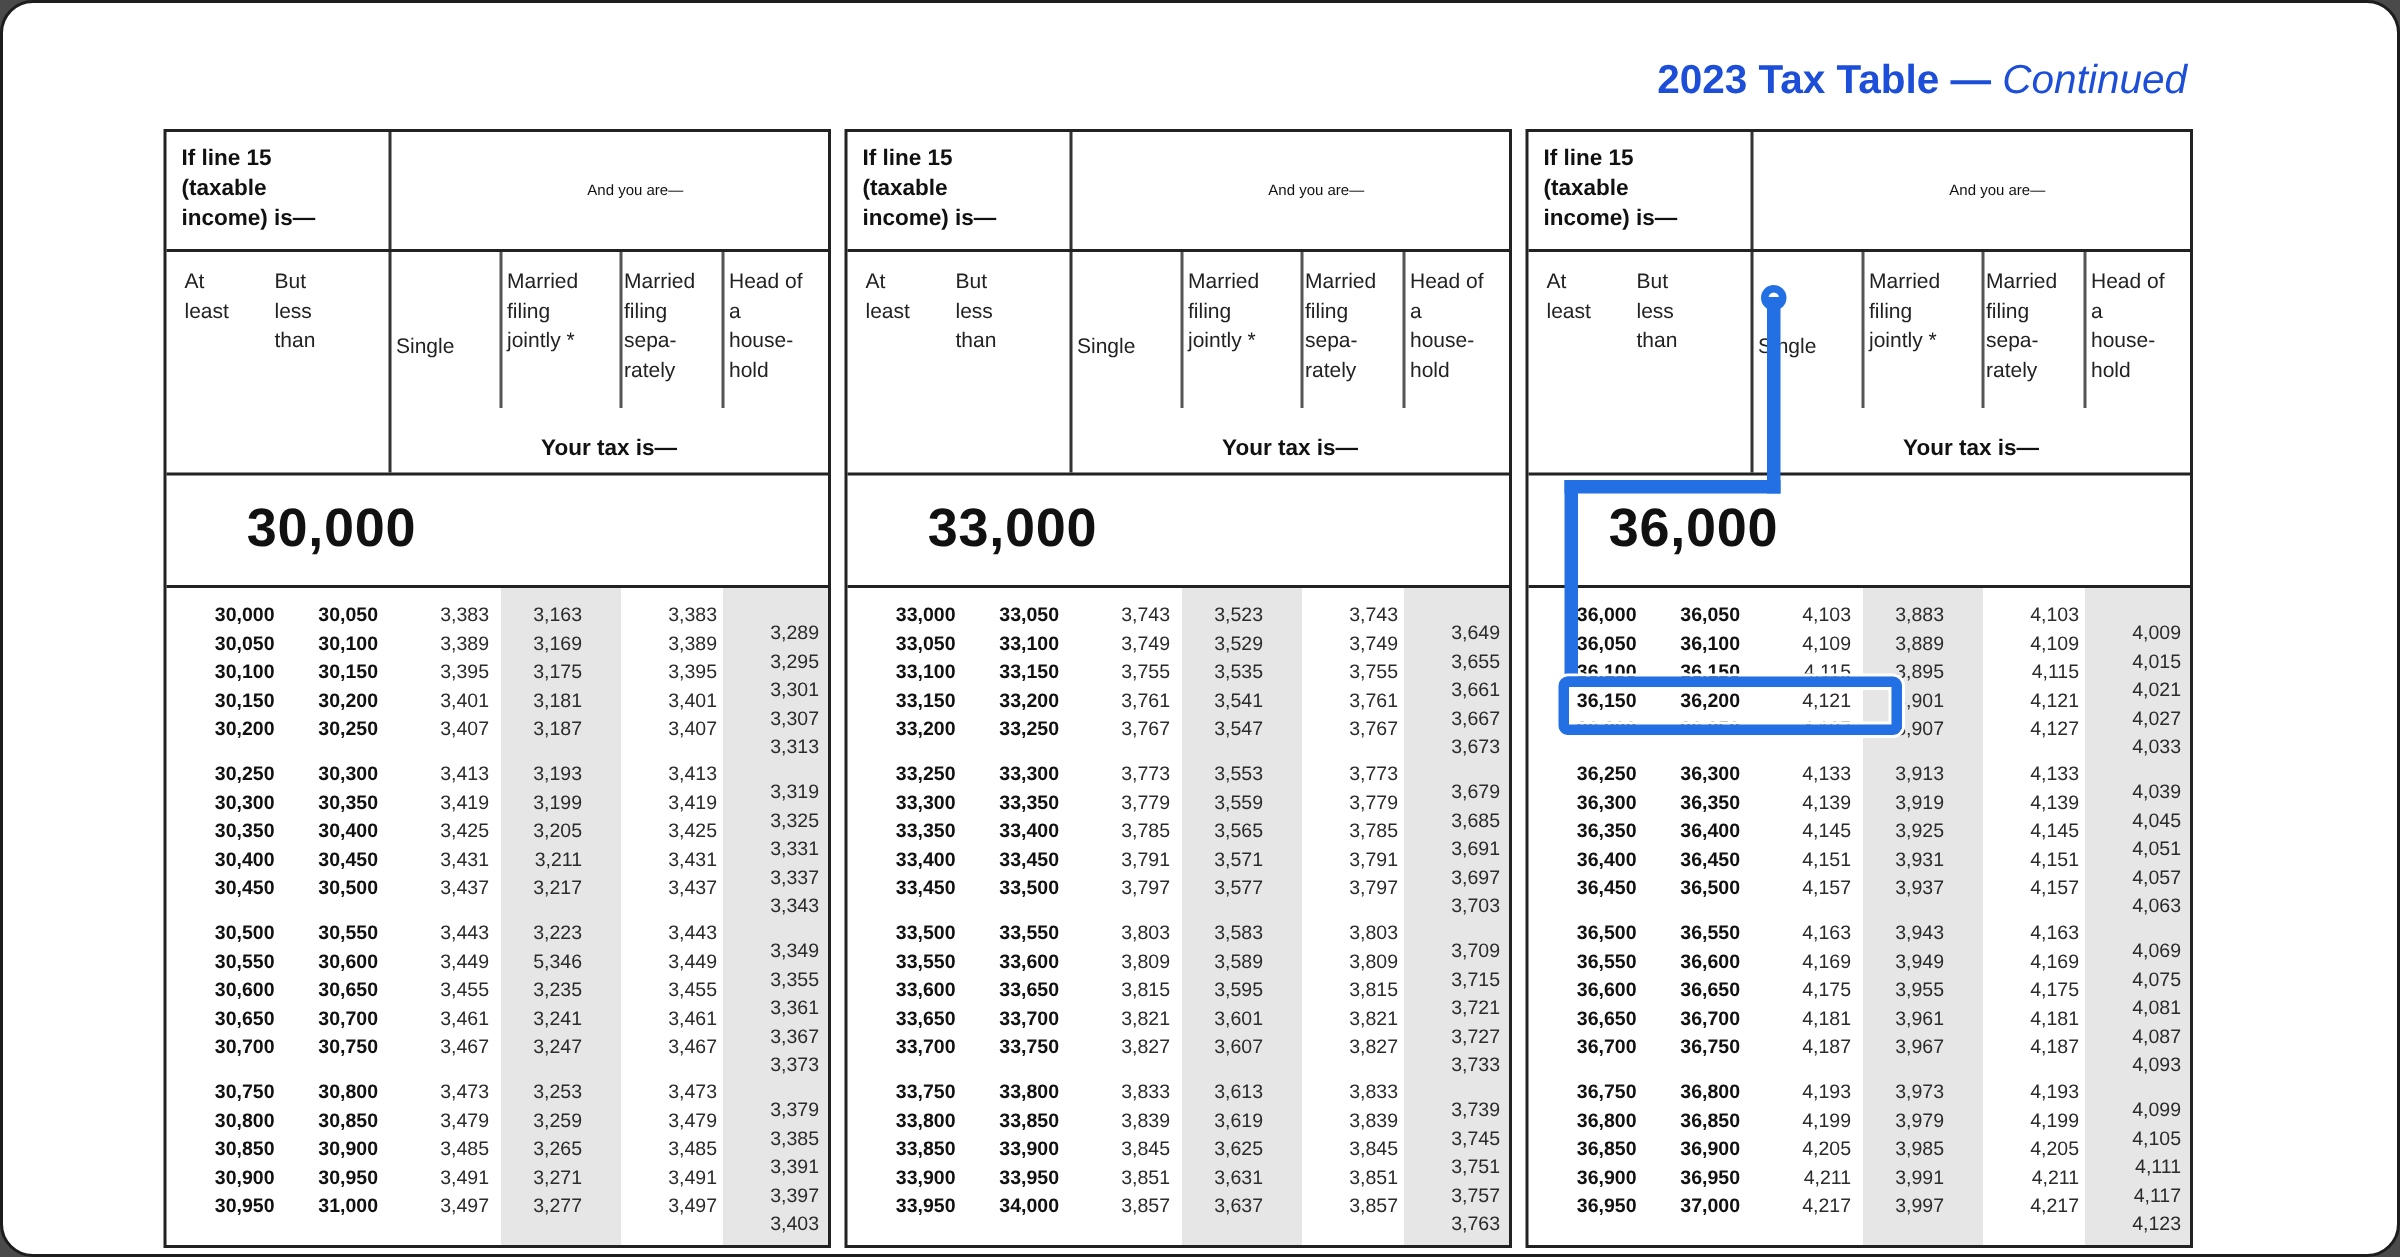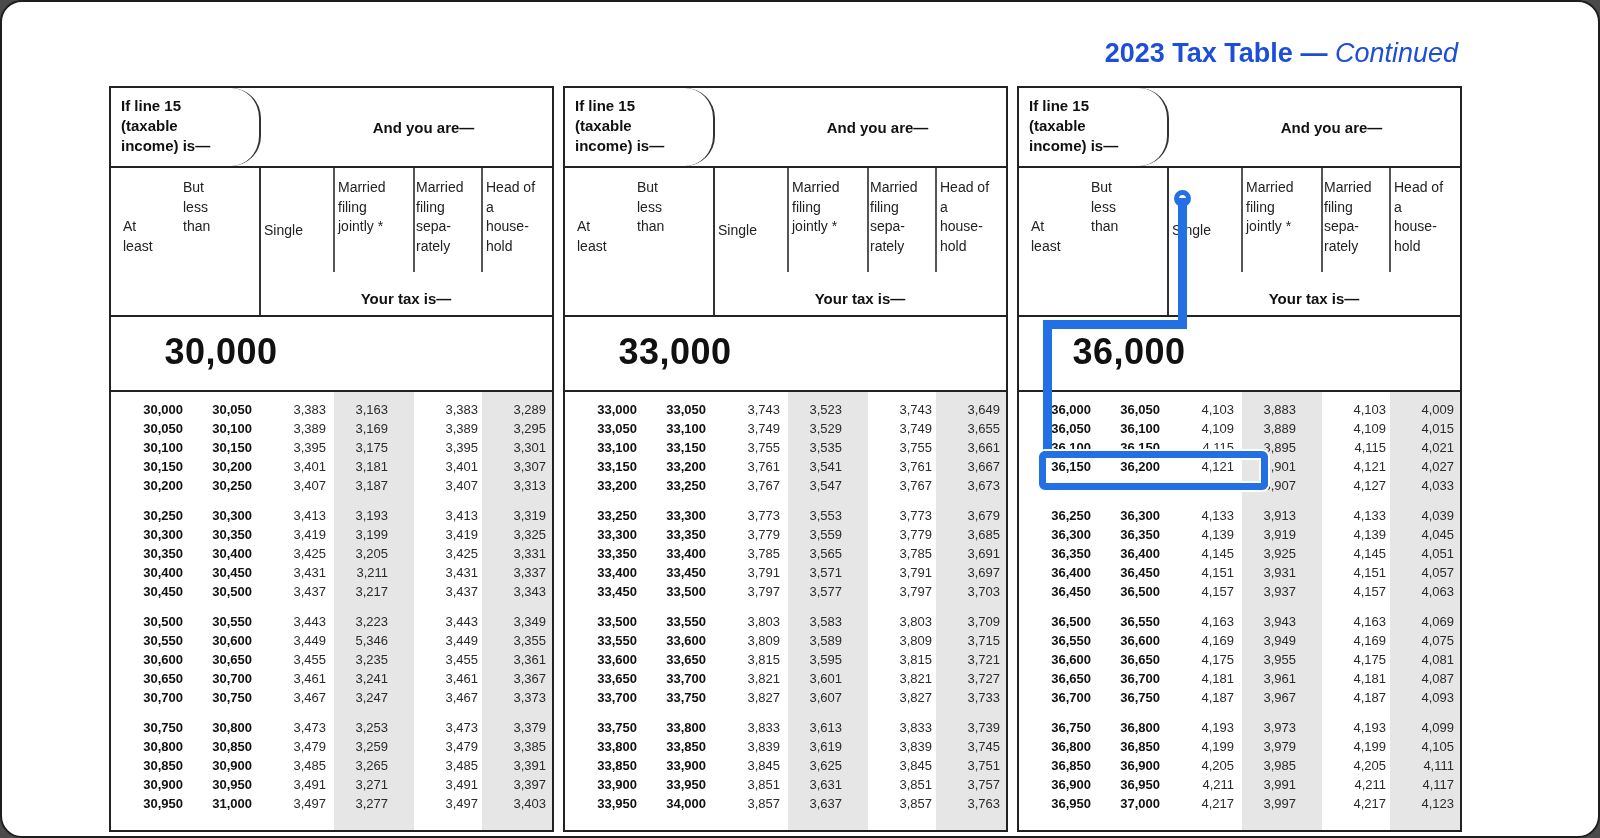--- a/index.html
+++ b/index.html
@@ -31,30 +31,29 @@
     width:441px;height:742px;
     border:2px solid #222;background:#fff;
     position:relative;
   }
   
   .hdrA{height:78px;border-bottom:2px solid #222;display:flex;}
   .hdrA .cellL{
     width:138px;padding:8px 0 0 10px;border-right:2px solid #333;
     font-weight:bold;font-size:15px;line-height:1.33;color:#111;
     white-space:pre-line;
-    border-radius:30px;
   }
   .hdrA .cellR{
     flex:1;display:flex;align-items:center;justify-content:center;
-    font-weight:bold;font-size:15px;color:#111;padding-left:34px;
+    font-weight:normal;font-size:10px;color:#111;padding-left:34px;
   }
   
   .hdrB{height:147px;border-bottom:2px solid #222;position:relative;font-size:14px;color:#222;}
   .hdrB .lbl{position:absolute;top:10px;white-space:pre-line;line-height:1.4;}
-  .lbl-atleast{left:12px;margin-top:39px;}
+  .lbl-atleast{left:12px;}
   .lbl-butless{left:72px;}
   .lbl-single{left:153px;margin-top:43px;}
   .lbl-mfj{left:227px;}
   .lbl-mfs{left:305px;}
   .lbl-hoh{left:375px;}
   .hdrB .div-full{position:absolute;left:148px;top:0;width:2px;height:147px;background:#333;}
   .hdrB .div-short{position:absolute;top:0;width:2px;height:104px;background:#555;}
   .div-s1{left:222px;} .div-s2{left:302px;} .div-s3{left:370px;}
   .hdrB .yourtax{
     position:absolute;left:149px;width:292px;bottom:8px;
@@ -77,21 +76,21 @@
   .row{
     display:grid;grid-template-columns:74px 75px 74px 80px 68px 70px;
     height:19px;line-height:19px;font-size:13px;color:#2b2b2b;
   }
   .row .c{text-align:right;}
   .row .c:nth-child(1){font-weight:bold;color:#111;padding-right:2px;}
   .row .c:nth-child(2){font-weight:bold;color:#111;padding-right:8px;}
   .row .c:nth-child(3){padding-right:8px;}
   .row .c:nth-child(4){padding-right:26px;}
   .row .c:nth-child(5){padding-right:4px;}
-  .row .c:nth-child(6){padding-right:6px;}
+  .row .c:nth-child(6){padding-right:6px;margin-top:12px;}
   
   .anno{position:absolute;z-index:5;}
   .anno-circle{
     left:1172px;top:188px;width:7px;height:7px;border-radius:50%;
     border:5px solid #2270e4;background:#fff;
   }
   .anno-v1{left:1176px;top:196px;width:9px;height:131px;background:#2270e4;}
   .anno-h1{left:1041px;top:318px;width:144px;height:9px;background:#2270e4;}
   .anno-v2{left:1041px;top:318px;width:9px;height:140px;background:#2270e4;}
   .anno-rect{

